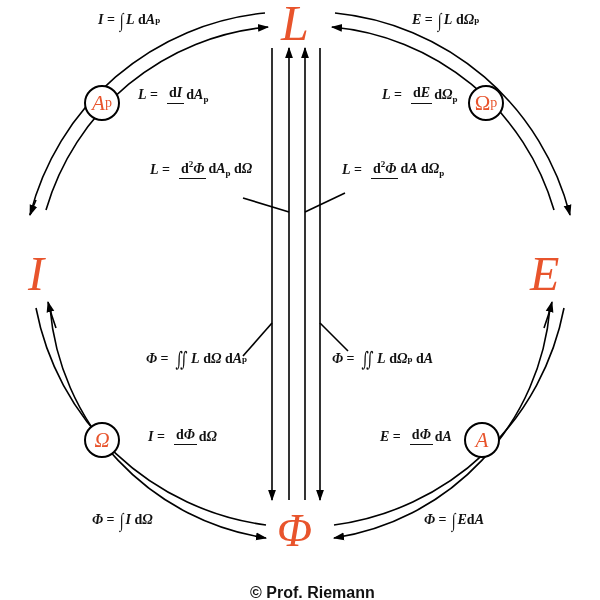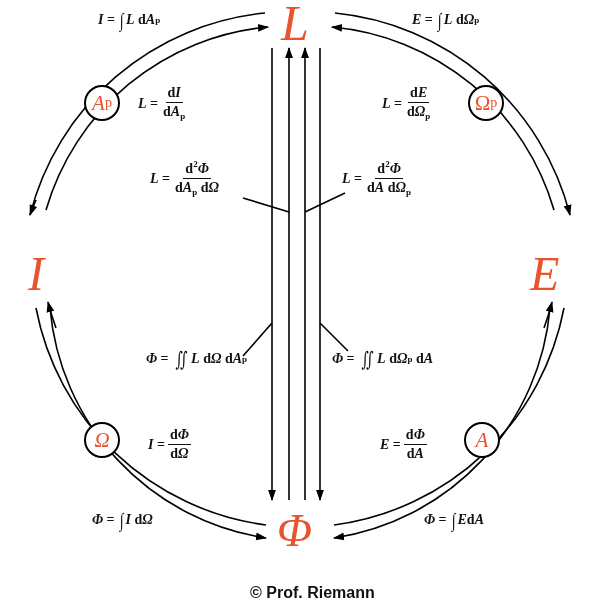--- a/index.html
+++ b/index.html
@@ -5,21 +5,21 @@
   html, body { margin: 0; padding: 0; background: #ffffff; }
   #canvas { position: relative; width: 600px; height: 600px; overflow: hidden; background: #fff; }
   svg { position: absolute; left: 0; top: 0; }
   .big { position: absolute; font-family: "Liberation Serif", "DejaVu Serif", serif; font-style: italic; color: #e8542c; line-height: 1; }
   .node { position: absolute; width: 36px; height: 36px; border: 2px solid #000; border-radius: 50%; background: #fff; box-sizing: border-box; display: flex; align-items: center; justify-content: center; font-family: "Liberation Serif", "DejaVu Serif", serif; font-style: italic; color: #e8542c; font-size: 21px; }
   .node sub { font-style: normal; font-size: 14px; vertical-align: -4px; }
   .f { position: absolute; font-family: "Liberation Serif", "DejaVu Serif", serif; font-weight: bold; font-size: 14px; color: #111; white-space: nowrap; line-height: 1; display: flex; align-items: center; }
   .f i { font-style: italic; }
   .f sub { font-size: 9px; vertical-align: -3px; font-style: normal; }
   .f sup { font-size: 9px; vertical-align: 6px; }
-  .frac { display: inline-flex; flex-direction: column; align-items: center; margin-left: 3px; }
+  .frac { display: inline-flex; flex-direction: row; margin-left: 9px; }
   .frac .num { padding: 0 2px 2px; border-bottom: 1.3px solid #111; }
   .frac .den { padding: 2px 2px 0; }
   .int { font-size: 20px; font-weight: normal; font-style: italic; margin: 0 1px; transform: scaleX(0.7); display: inline-block; }
   .copy { position: absolute; left: 250px; top: 584px; font-family: "Liberation Sans", "DejaVu Sans", sans-serif; font-weight: bold; font-size: 16px; color: #111; }
 </style>
 </head>
 <body>
 
 <div id="canvas">
   <svg width="600" height="600" viewBox="0 0 600 600">

